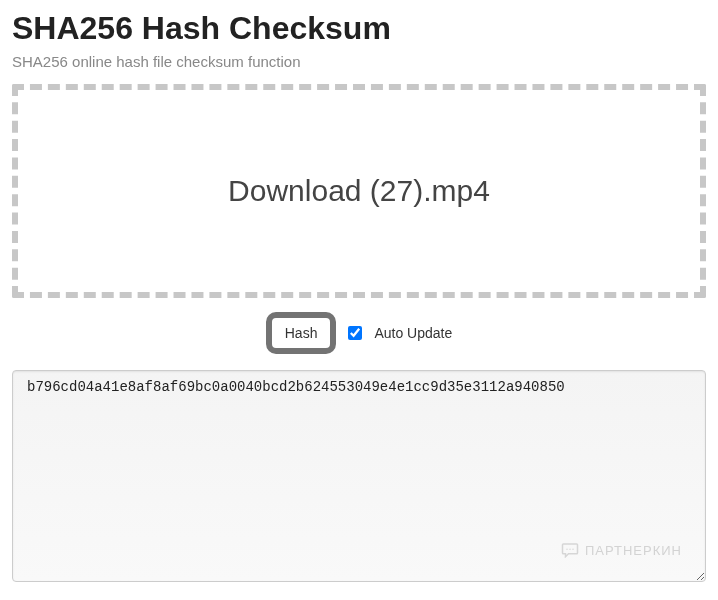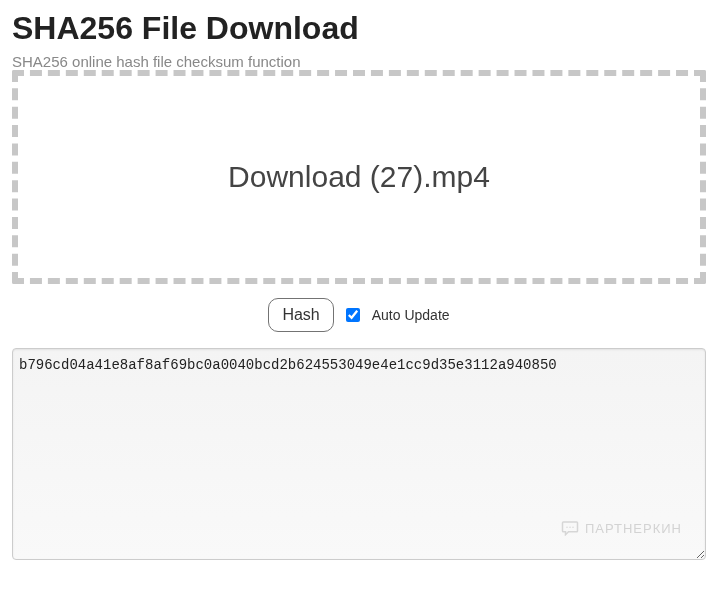--- a/index.html
+++ b/index.html
@@ -16,20 +16,21 @@
     }
     .page-title {
       font-size: 32px;
       font-weight: 700;
       color: #222;
       margin-bottom: 6px;
     }
     .subtitle {
       font-size: 15px;
       color: #888;
+      margin-bottom: 14px;
     }
     .dropzone {
       border: 6px dashed #c7c7c7;
       border-radius: 2px;
       height: 214px;
       display: flex;
       align-items: center;
       justify-content: center;
       margin-bottom: 14px;
       cursor: pointer;
@@ -41,24 +42,24 @@
     }
     .controls {
       display: flex;
       align-items: center;
       justify-content: center;
       gap: 12px;
       margin-bottom: 16px;
     }
     .hash-button {
       background: #ffffff;
-      border: 1px solid #737373;
+      border: 6px solid #737373;
       border-radius: 10px;
       padding: 7px 13px;
-      font-size: 16px;
+      font-size: 14px;
       color: #333;
       cursor: pointer;
     }
     .auto-update-wrap {
       display: flex;
       align-items: center;
       gap: 12px;
       font-size: 14px;
       color: #333;
     }
@@ -66,21 +67,21 @@
       width: 14px;
       height: 14px;
       cursor: pointer;
     }
     .output-area {
       width: 100%;
       height: 212px;
       border: 1px solid #ccc;
       border-radius: 4px;
       background: linear-gradient(to bottom, #f4f4f4, #f9f9f9);
-      padding: 8px 6px;
+      padding: 8px 14px;
       font-family: "Courier New", Courier, monospace;
       font-size: 14px;
       color: #222;
       resize: both;
       overflow: auto;
       box-shadow: inset 0 1px 2px rgba(0,0,0,0.08);
       position: relative;
     }
     .watermark {
       position: absolute;
@@ -100,21 +101,21 @@
       height: 16px;
       opacity: 0.55;
     }
     .output-wrapper {
       position: relative;
     }
   </style>
 </head>
 <body>
 
-<h1 class="page-title">SHA256 File Download</h1>
+<h1 class="page-title">SHA256 Hash Checksum</h1>
 <div class="subtitle">SHA256 online hash file checksum function</div>
 
 <div class="dropzone">
   <div class="dropzone-filename">Download (27).mp4</div>
 </div>
 
 <div class="controls">
   <button class="hash-button">Hash</button>
   <label class="auto-update-wrap">
     <input type="checkbox" checked="" style="">

